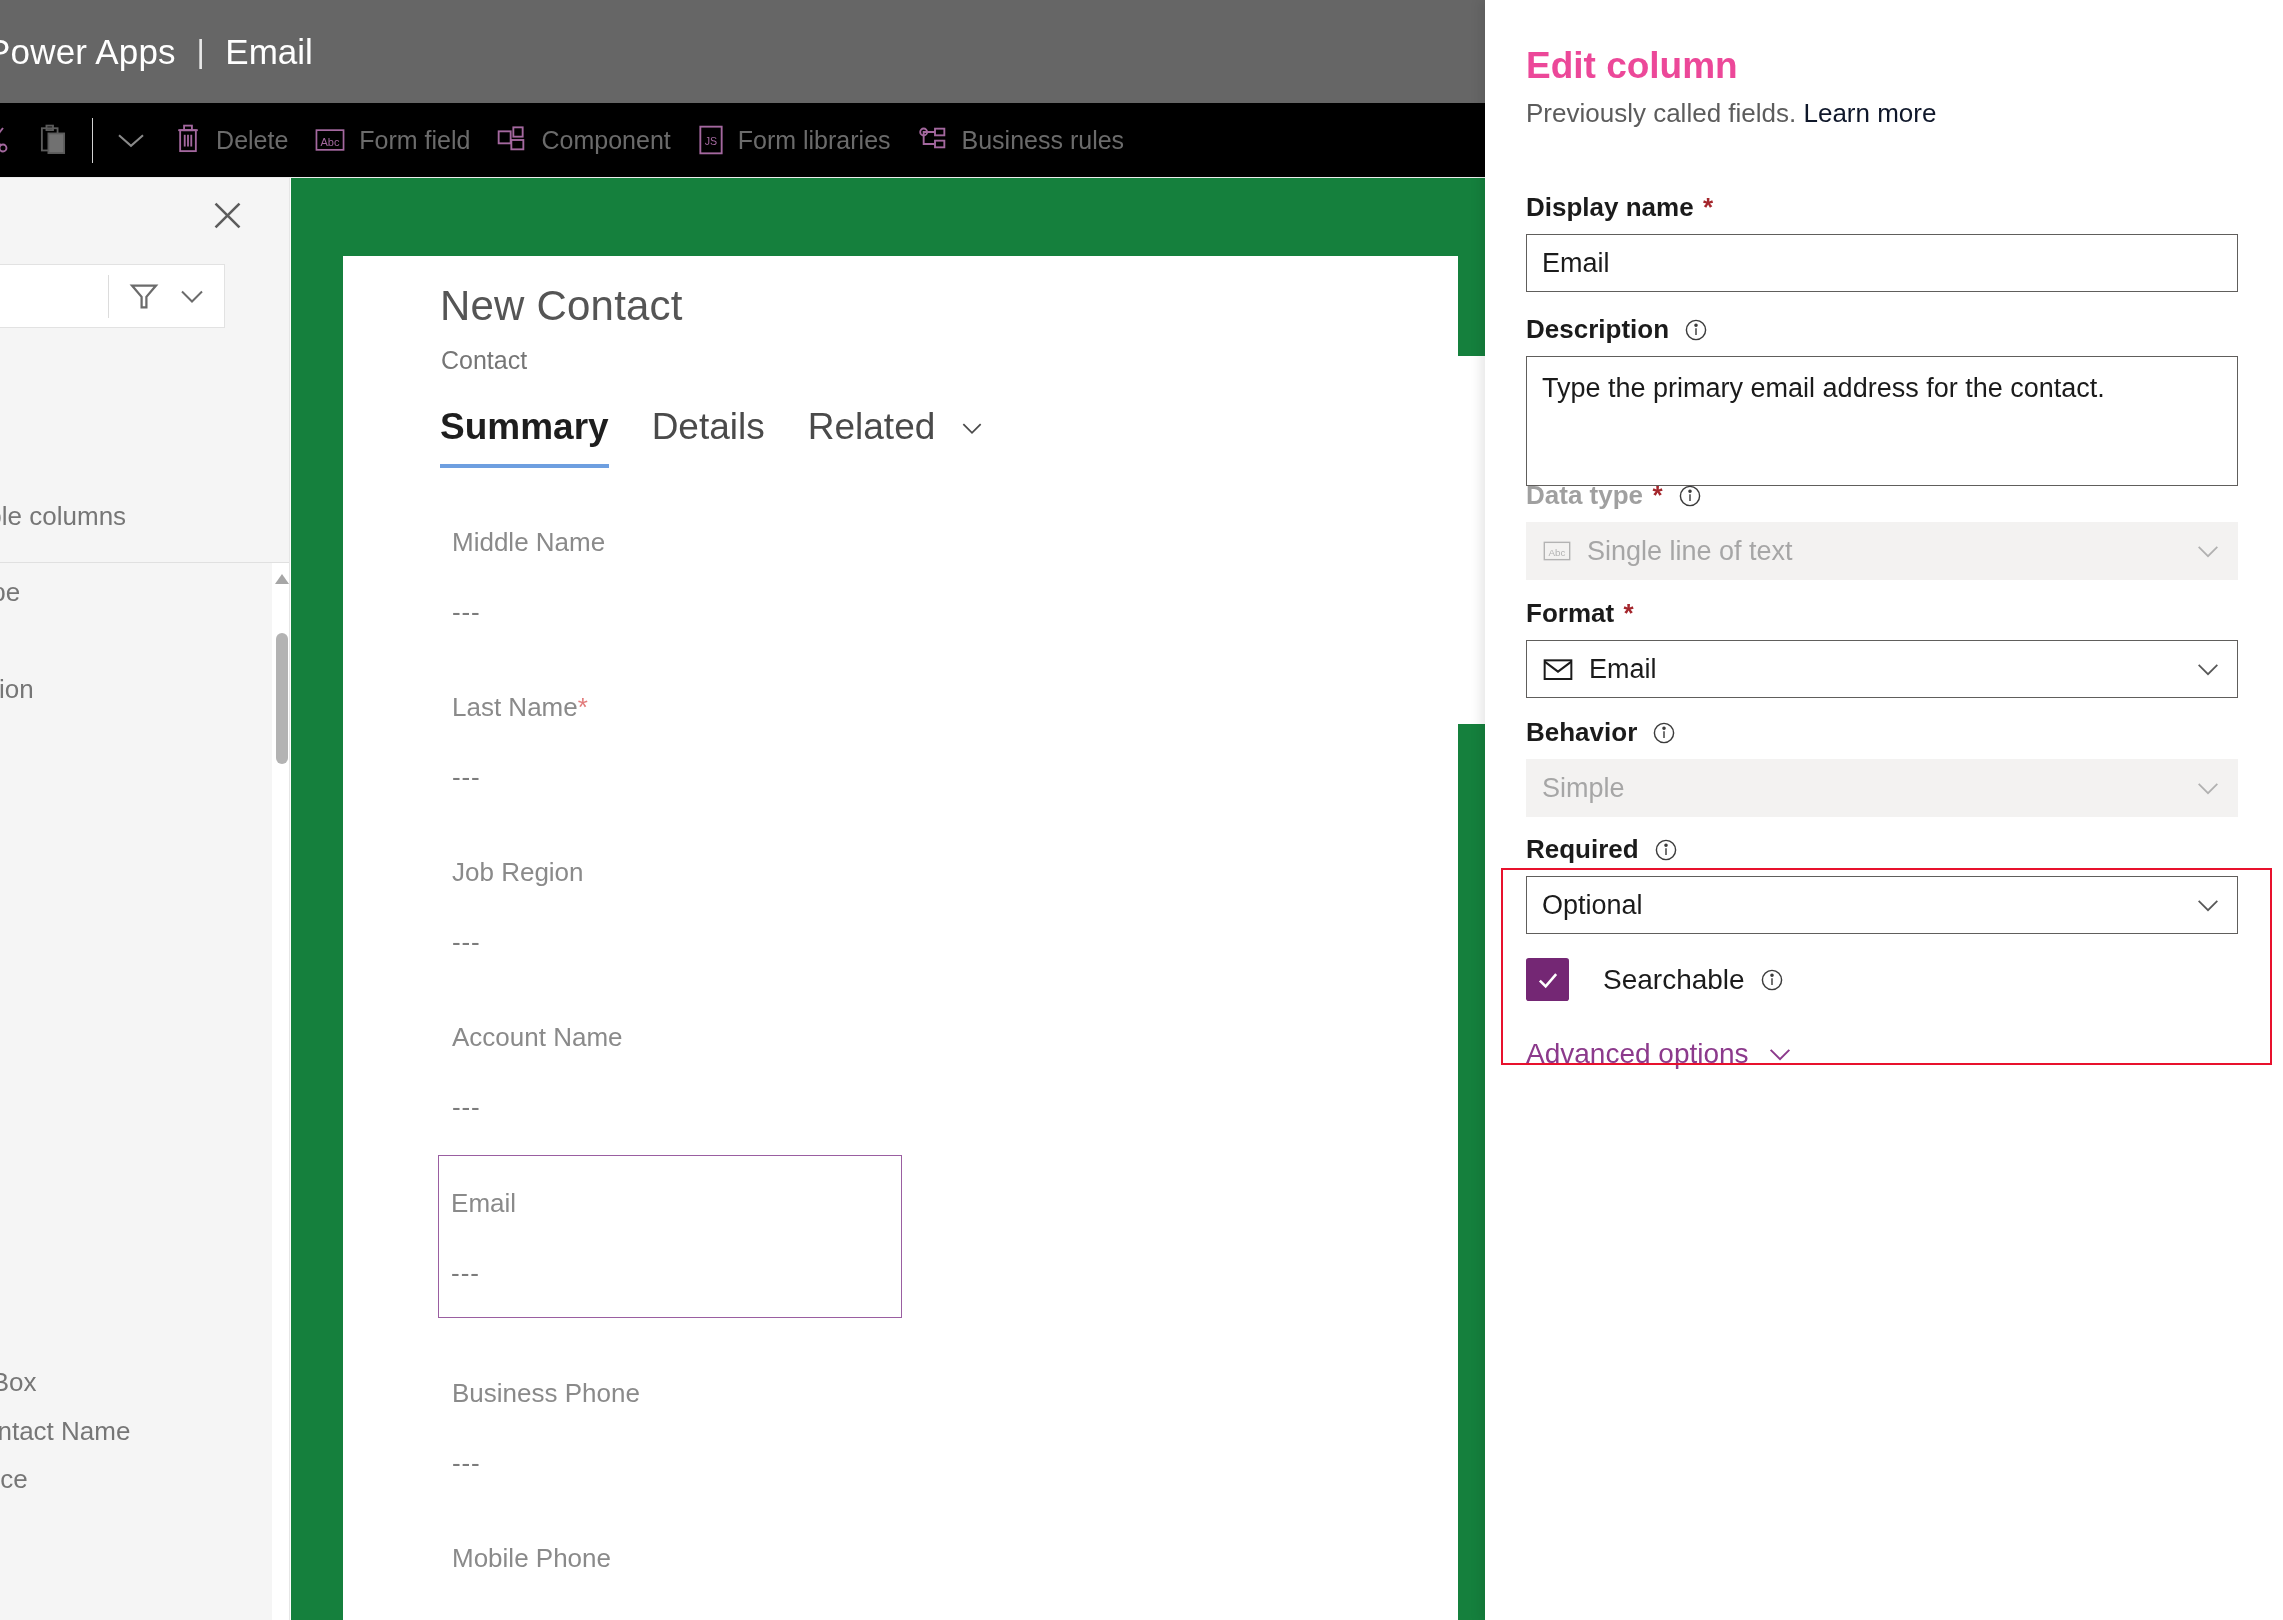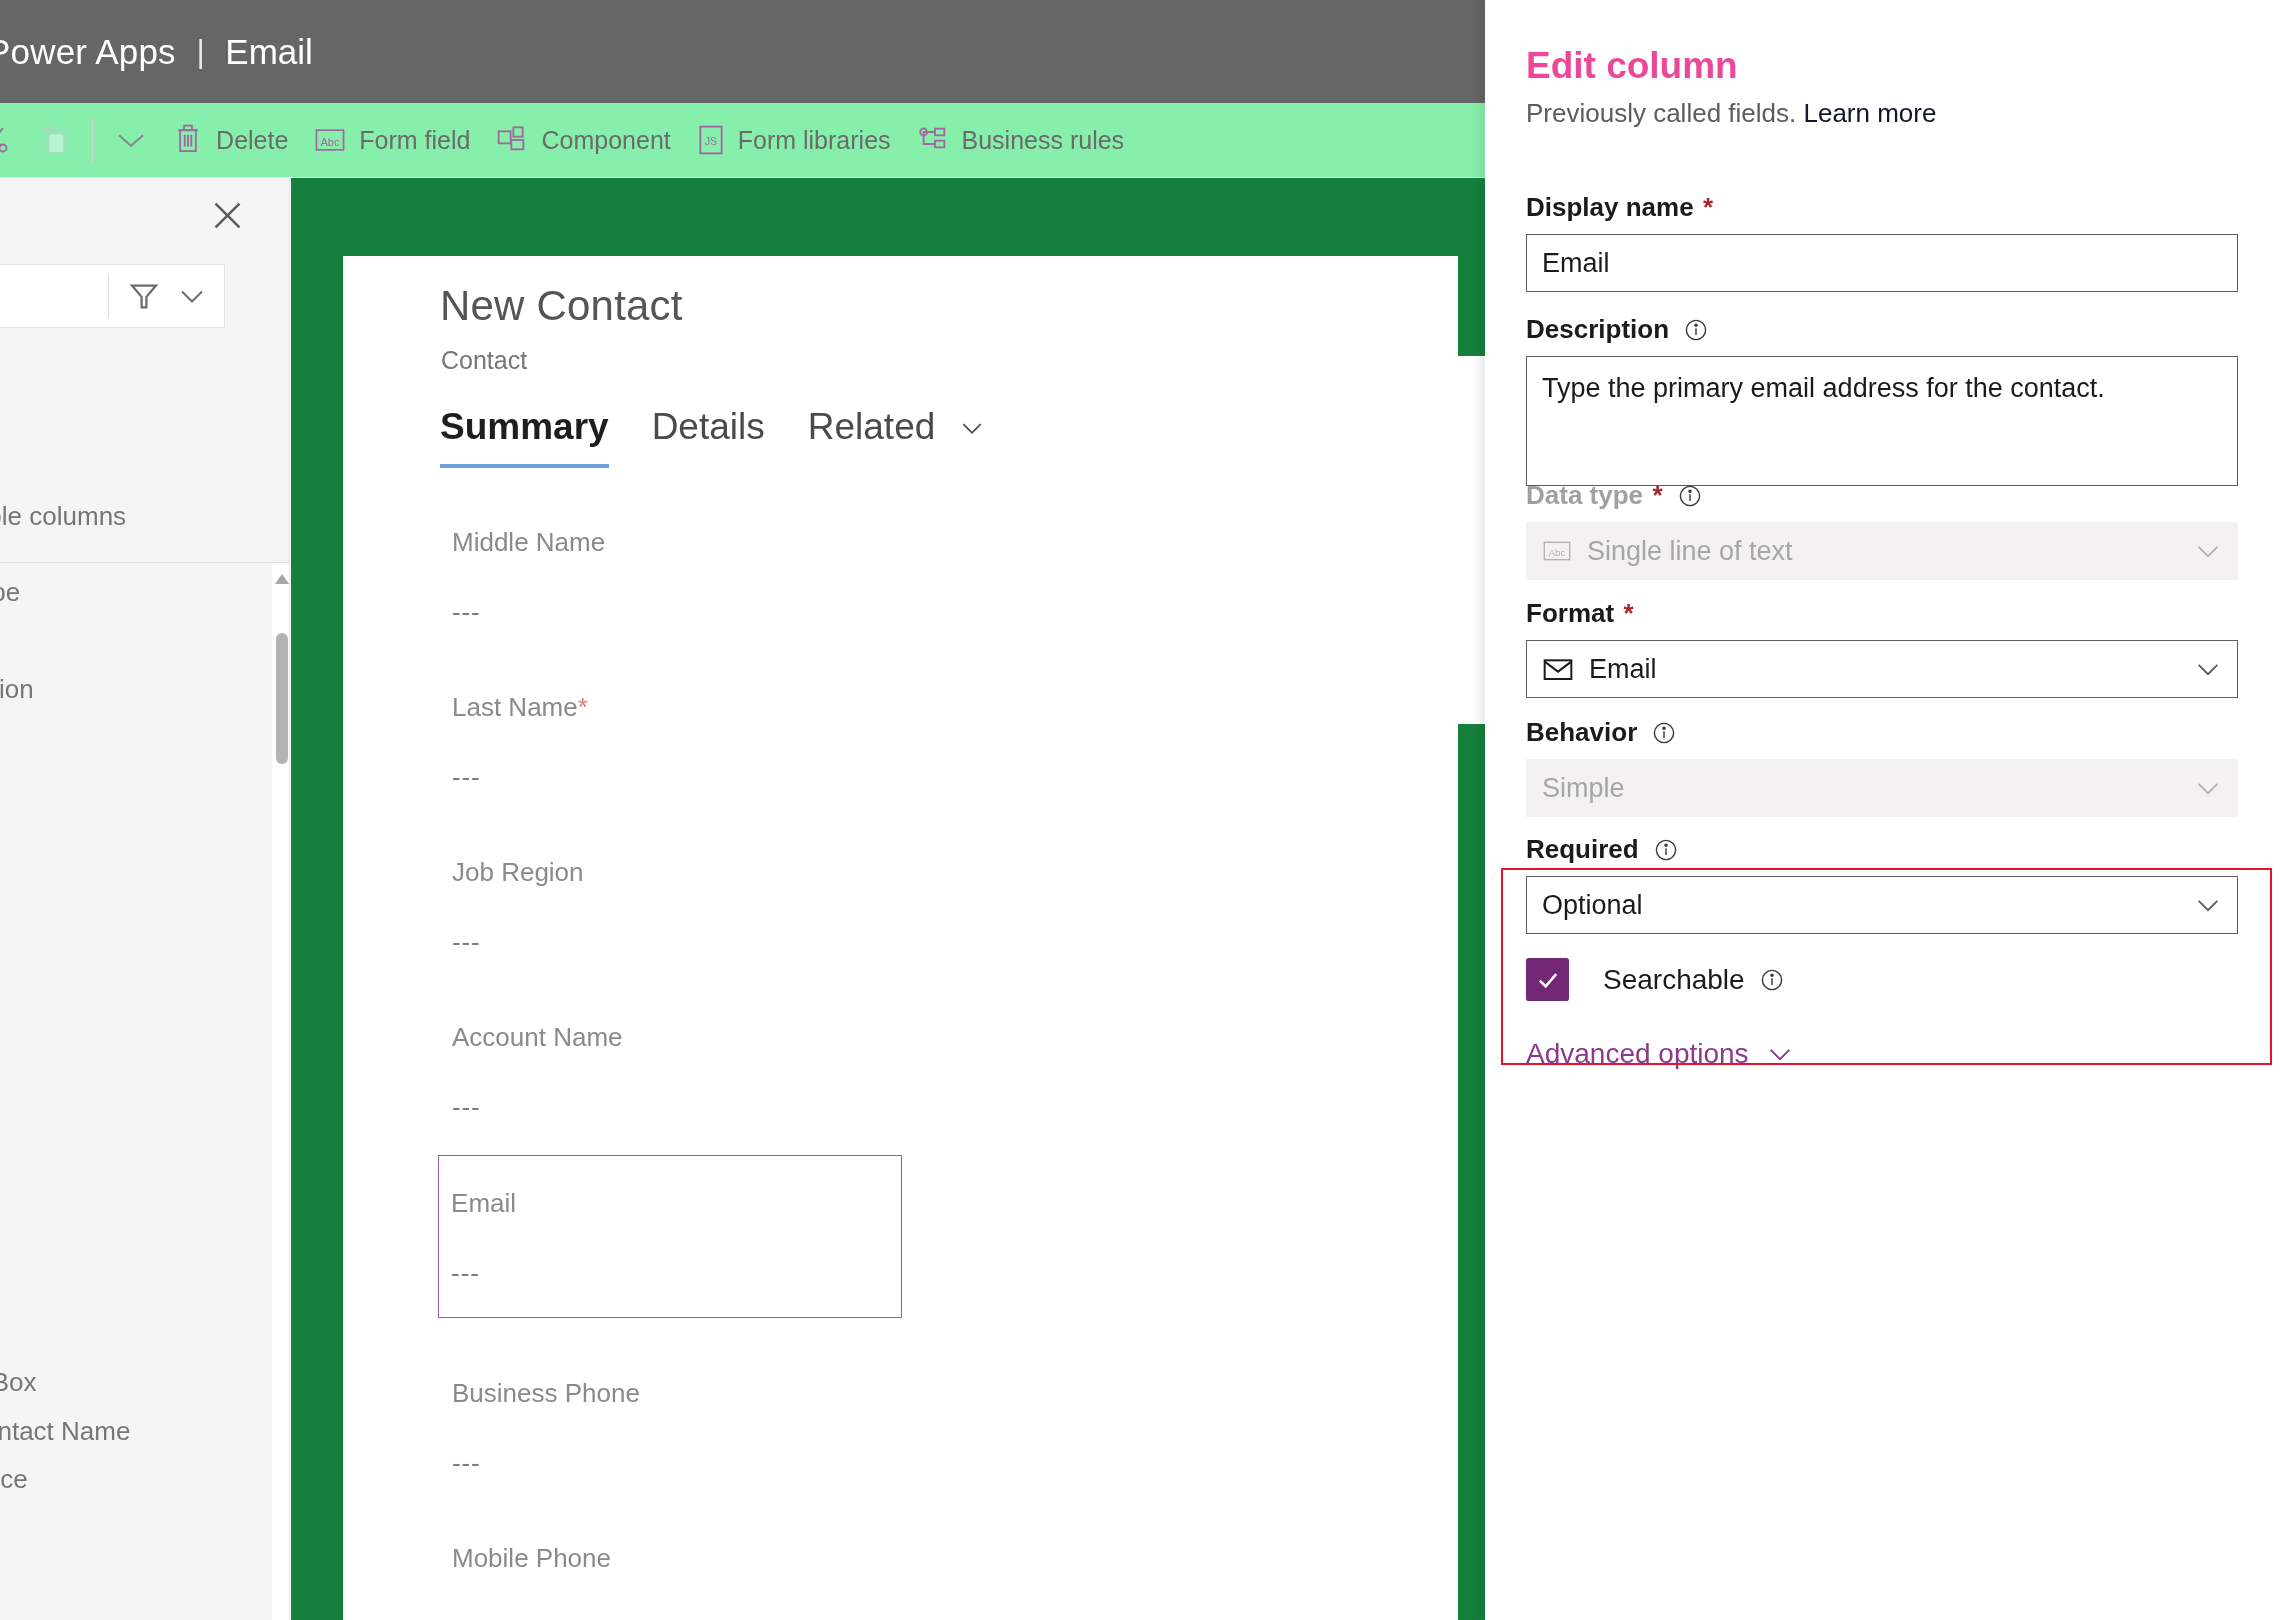--- a/index.html
+++ b/index.html
@@ -23,21 +23,21 @@
   }
   .appbar-sep {
     color: #ffffff; font-size: 32px; font-weight: 300;
     margin: 0 20.6px; opacity: .85;
   }
   .appbar-sub { color:#ffffff; font-size:35px; font-weight:400; }
 
   
   .cmdbar {
     position: absolute; left: 0; top: 103px; width: 1485px; height: 75px;
-    background: #86efac;
+    background: #000000;
     display: flex; align-items: center;
     border-bottom: 0.9px solid #ececec;
   }
   .cmd-item {
     display: flex; align-items: center; height: 100%;
     padding: 0 13px; white-space: nowrap;
     color: #6b6b6b; font-size: 25px; font-weight: 400;
   }
   .cmd-item .label { margin-left: 13px; }
   .cmd-item.disabled { opacity: .45; }

